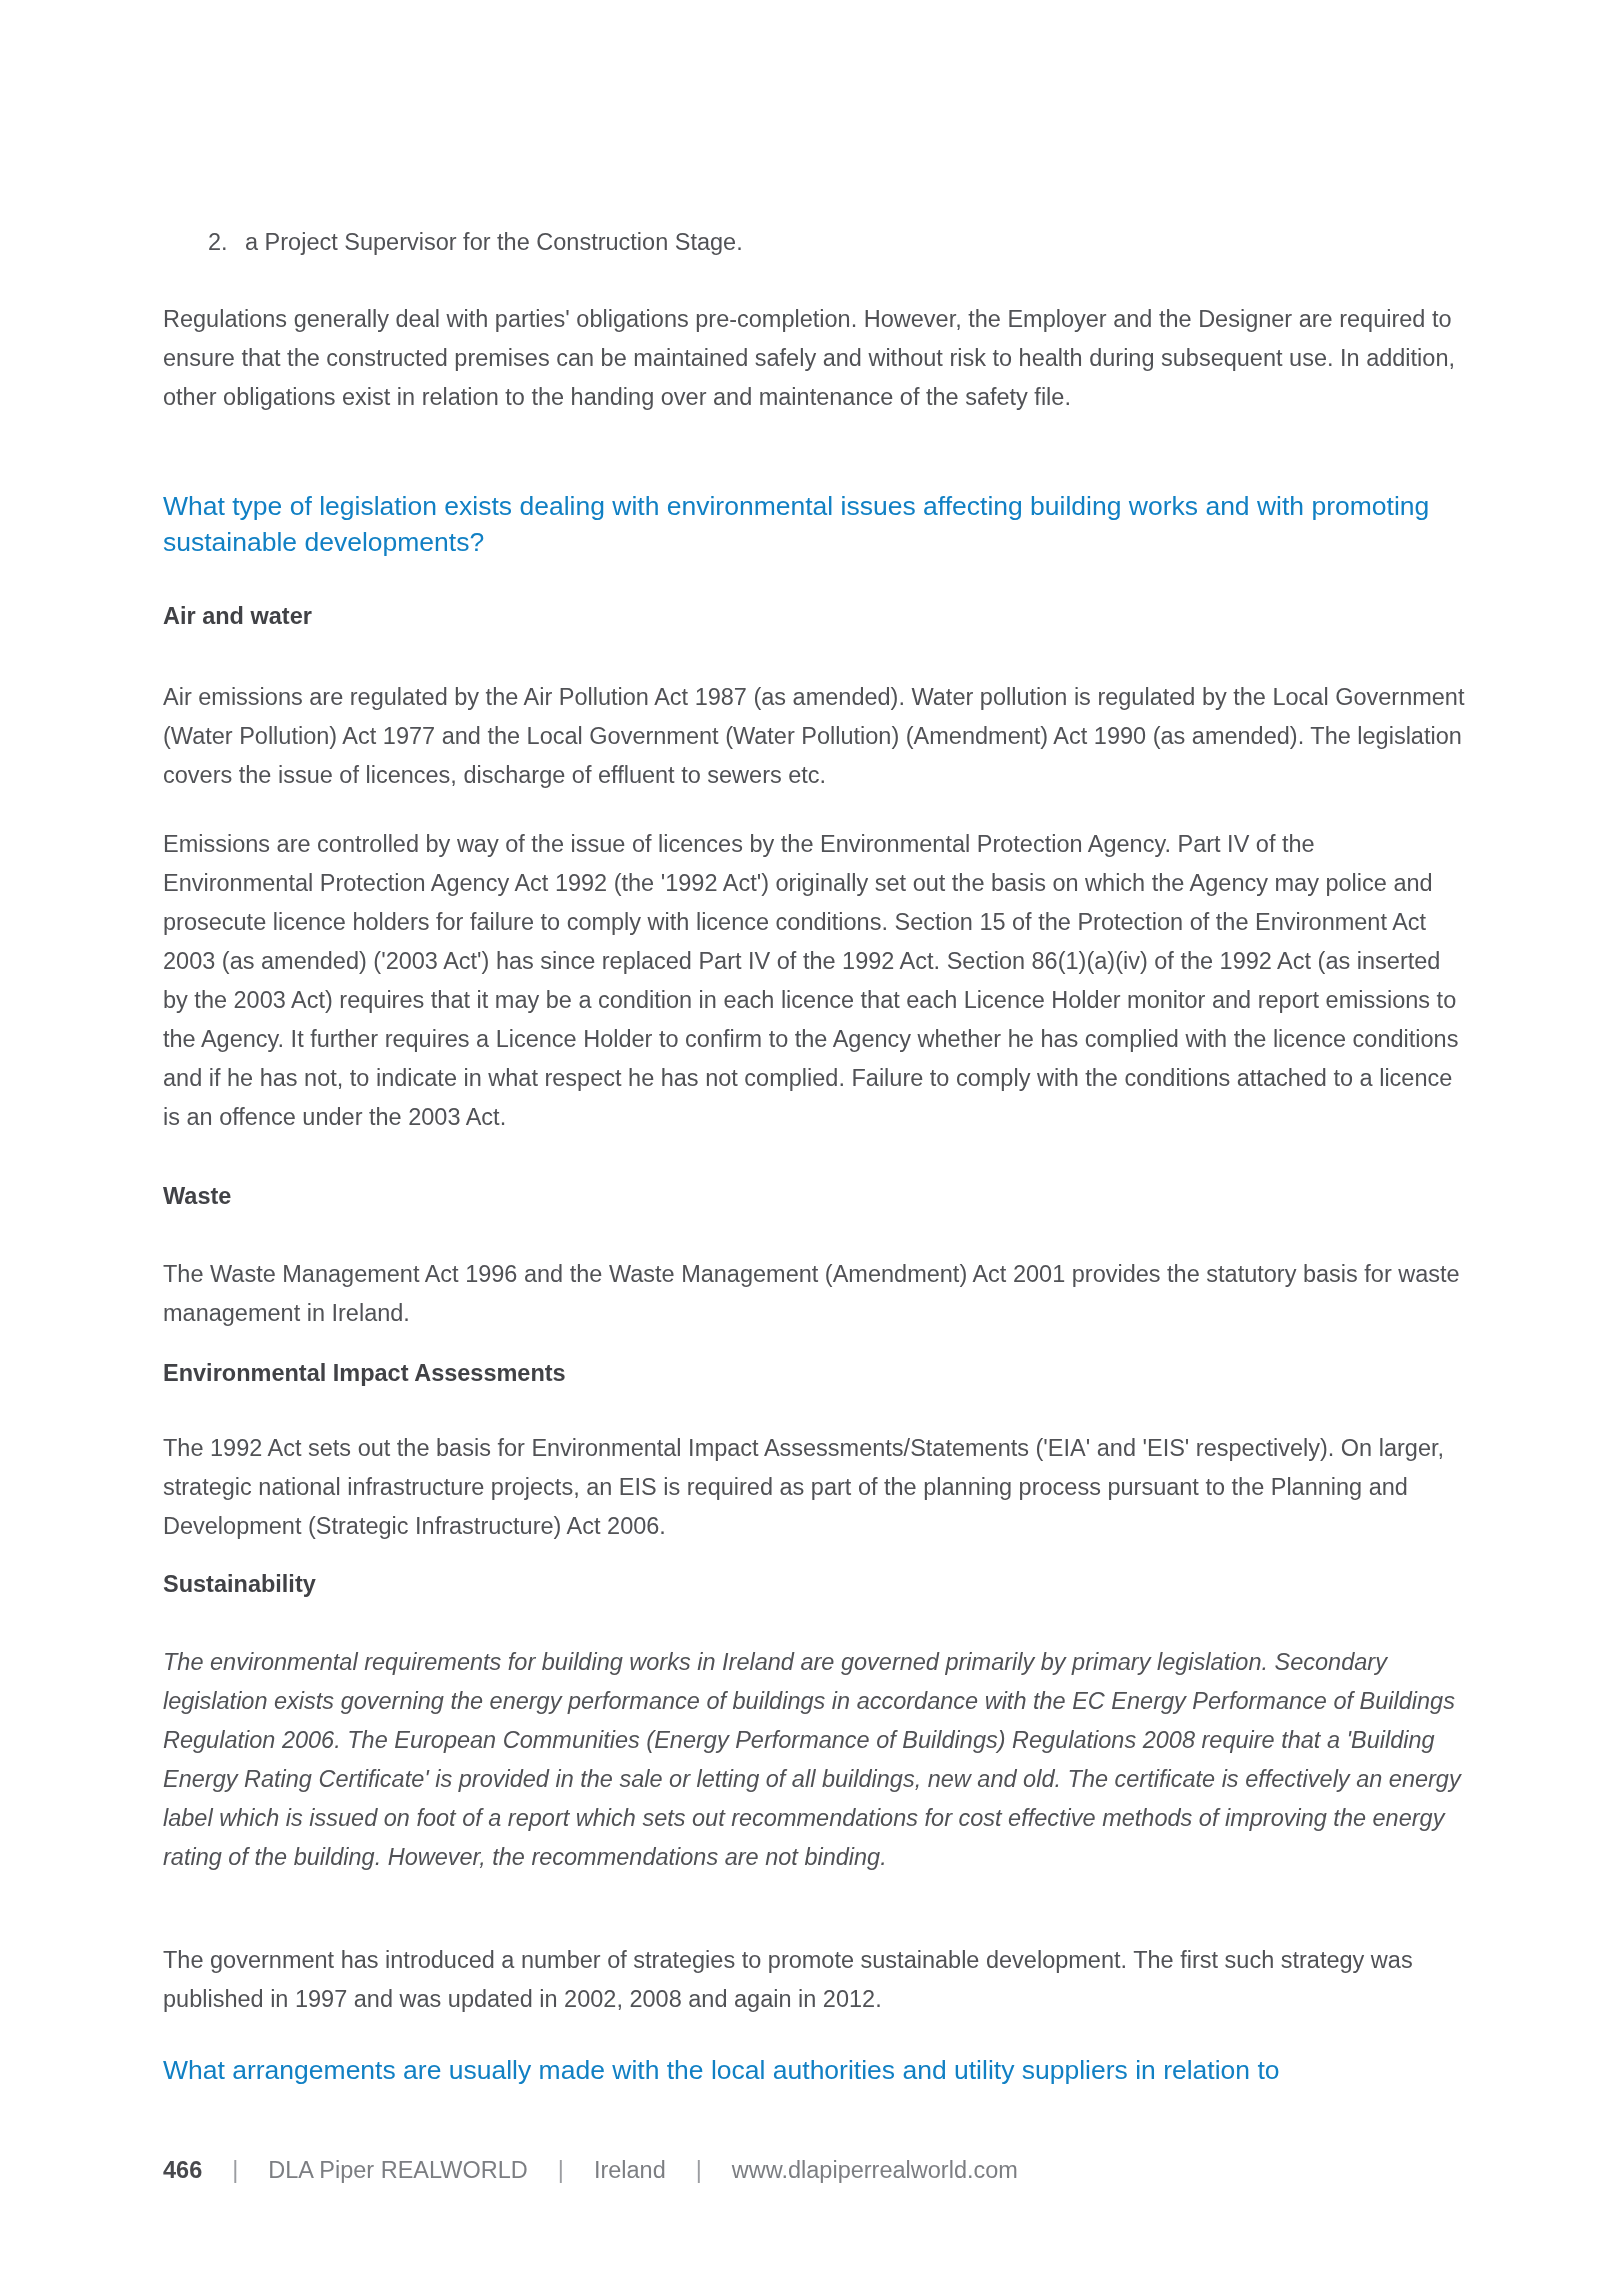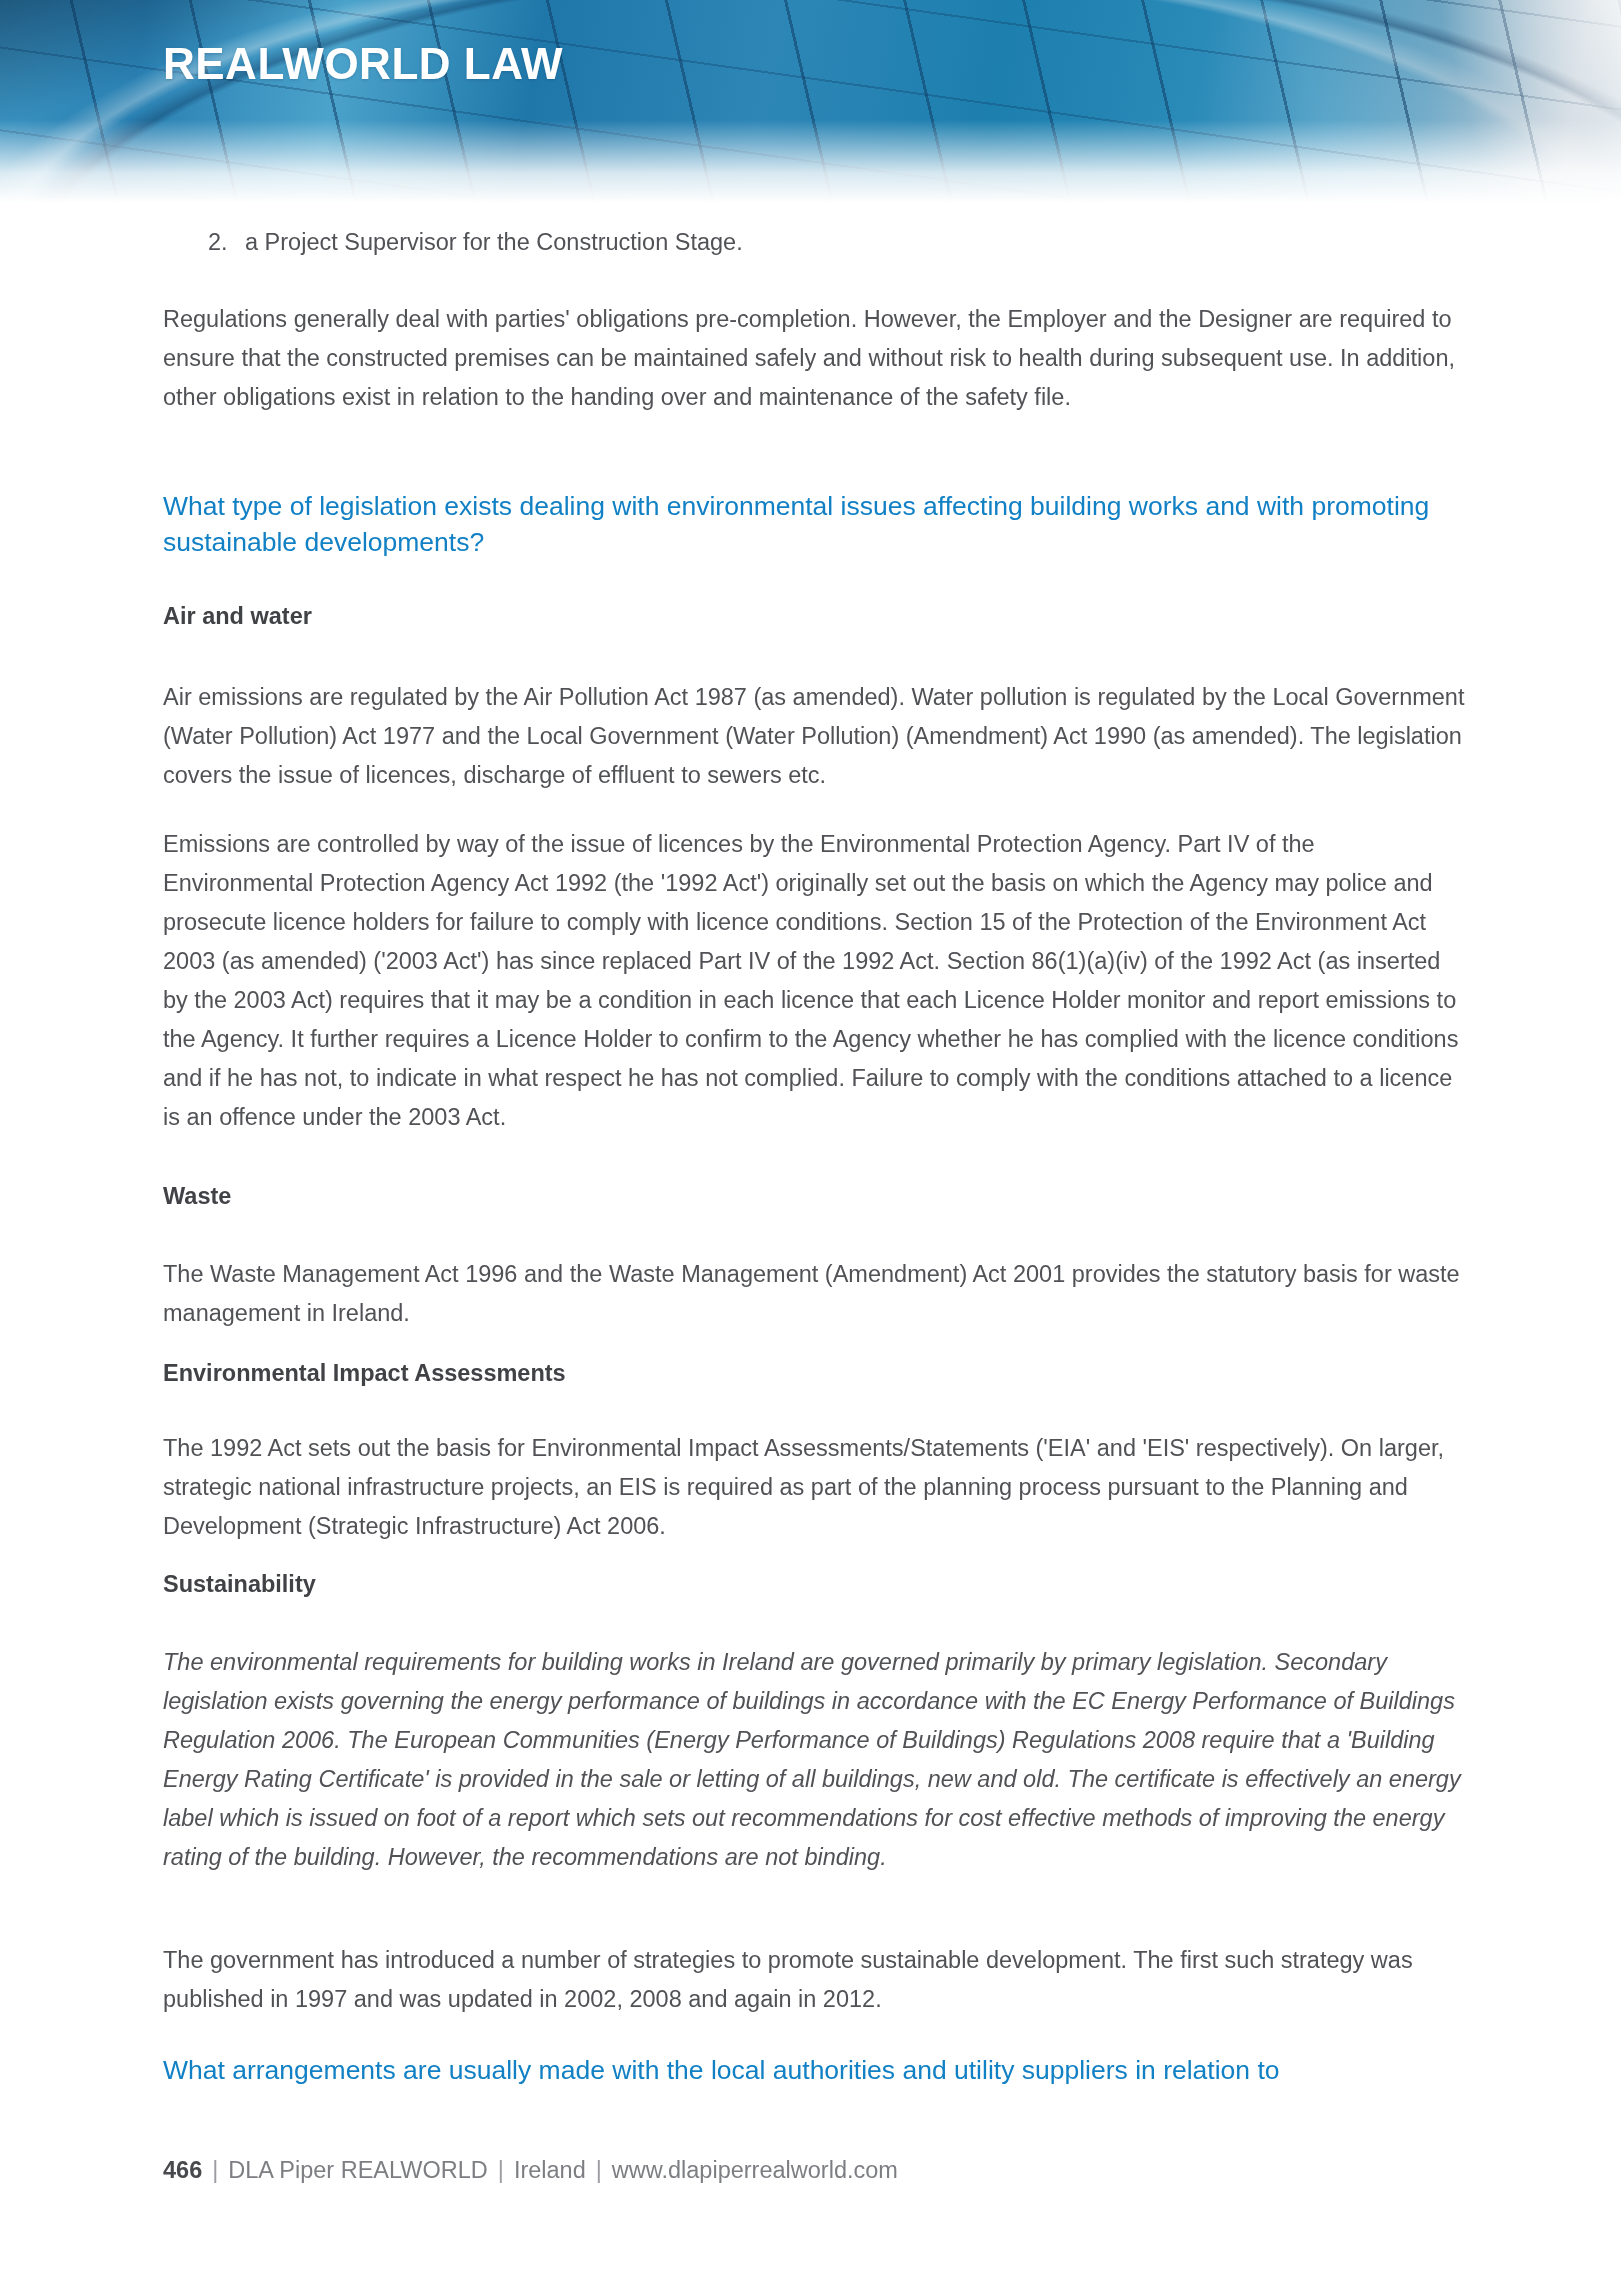--- a/index.html
+++ b/index.html
@@ -46,38 +46,30 @@
   .pos-p-waste{top:1245px;}
   .pos-h-eia{top:1357px;}
   .pos-p-eia{top:1419px;}
   .pos-h-sus{top:1568px;}
   .pos-p-sus1{top:1633px;font-style:italic;}
   .pos-p-sus2{top:1931px;}
   .pos-q2{top:2052px;}
   
   .footer{
     position:absolute;left:163px;top:2154px;display:flex;align-items:flex-start;
-    column-gap:10px;font-size:23.5px;line-height:33px;color:#7c7e82;
+    column-gap:30px;font-size:23.5px;line-height:33px;color:#7c7e82;
   }
   .footer .pg{font-weight:700;color:#48494d;}
   .footer .sep{color:#9b9da1;font-weight:300;}
 </style>
 </head>
 <body>
 
 <div class="page">
 
-  <header class="banner">
-    <div class="layer mullions-steep"></div>
-    <div class="layer mullions-shallow"></div>
-    <div class="layer arc-line"></div>
-    <div class="layer corners"></div>
-    <div class="layer fade"></div>
-    <h1 class="brand">REALWORLD LAW</h1>
-  </header>
 
   <main>
 
     <div class="list-item pos-list">
       <span class="num">2.</span>
       <span class="txt">a Project Supervisor for the Construction Stage.</span>
     </div>
 
     <p class="body pos-intro">Regulations generally deal with parties' obligations pre-completion. However, the Employer and the Designer are required to ensure that the constructed premises can be maintained safely and without risk to health during subsequent use. In addition, other obligations exist in relation to the handing over and maintenance of the safety file.</p>
 

